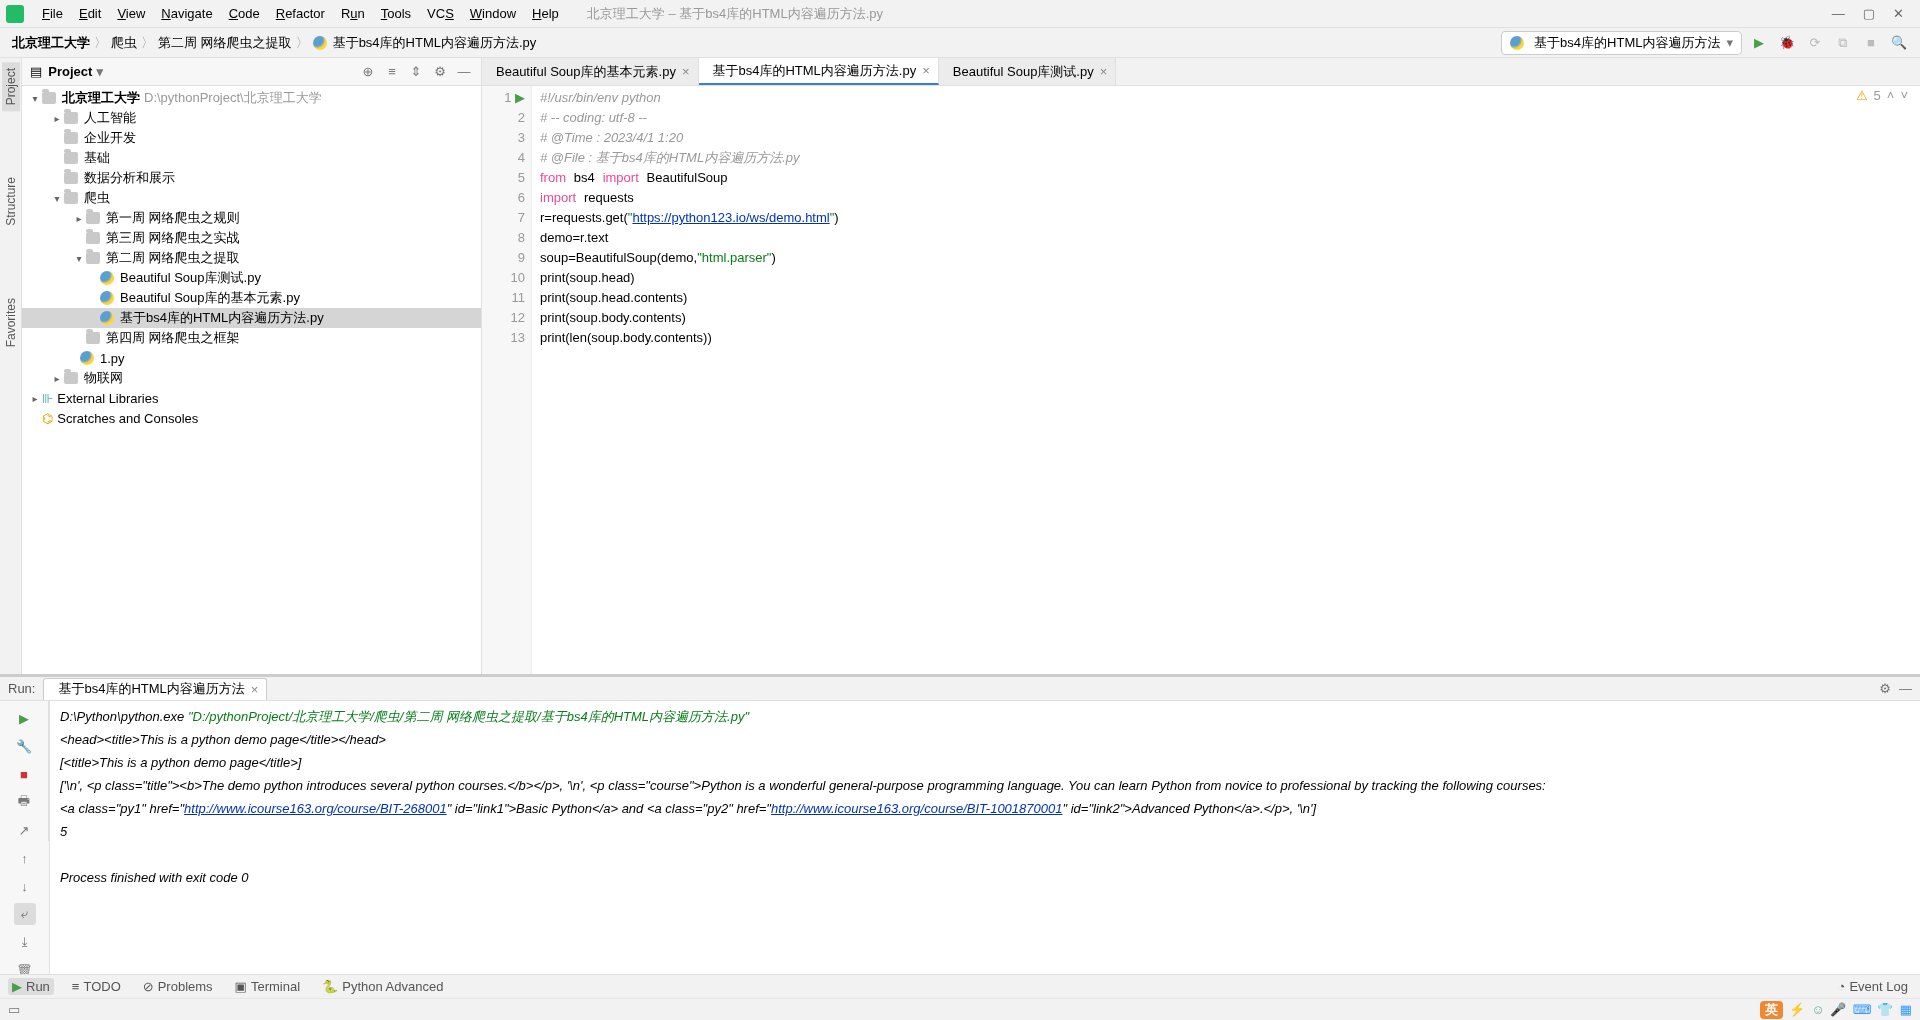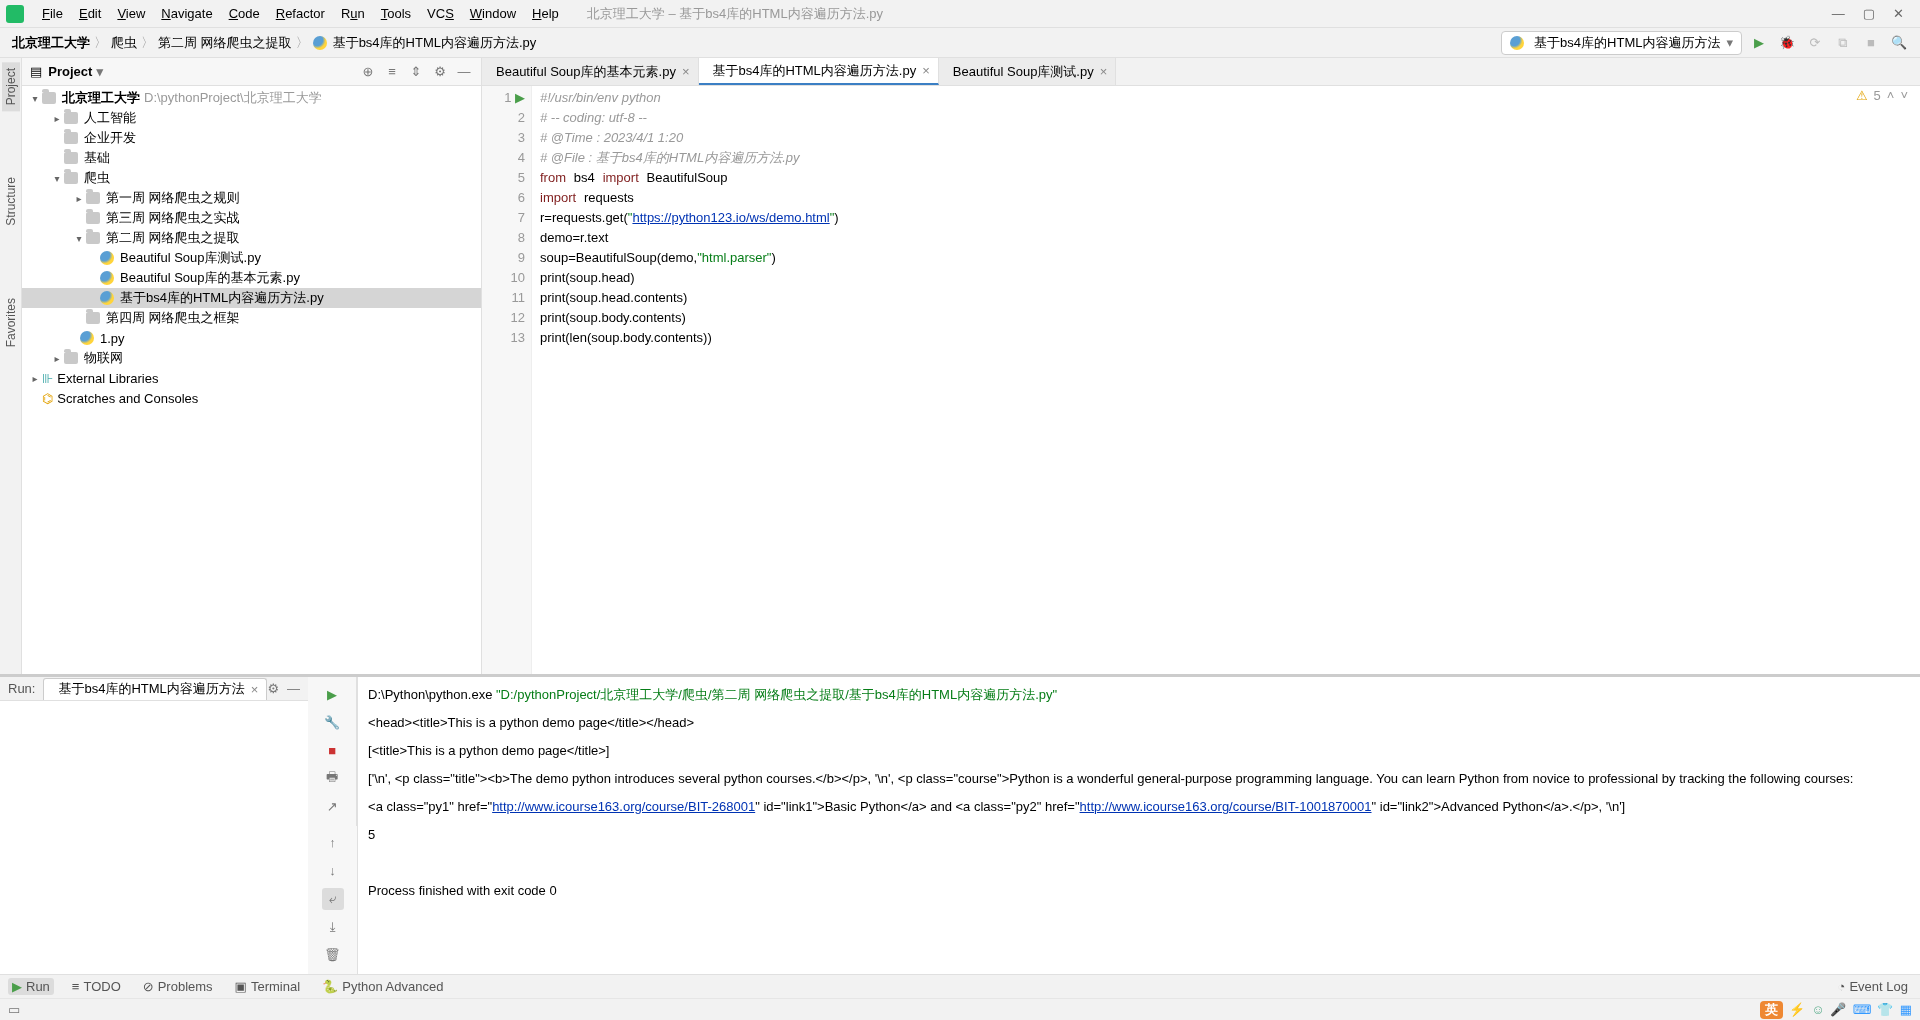--- a/index.html
+++ b/index.html
@@ -49,40 +49,40 @@
 .editor { flex:1; display:flex; flex-direction:column; background:#fff; }
 .tabs { height: 28px; display:flex; align-items:flex-end; background:#f2f2f2; border-bottom:1px solid #e0e0e0; }
 .tab { height: 27px; display:flex; align-items:center; padding: 0 8px; gap:6px; border-right:1px solid #e0e0e0; background:#ececec; cursor:pointer; }
 .tab.active { background:#fff; border-bottom:2px solid #3b7fc4; }
 .tab .close { color:#888; }
 .editor-body { flex:1; display:flex; min-height:0; position:relative; }
 .gutter { width:50px; background:#f7f7f7; border-right:1px solid #eee; text-align:right; padding:2px 6px 0 0; color:#999; font-family:Consolas,monospace; font-size:13px; line-height:20px; }
 .gutter .runmark { color:#4a9e4a; display:inline-block; width:10px; }
 .code { flex:1; padding:2px 8px; font-family:Consolas,monospace; font-size:13px; line-height:20px; white-space:pre; overflow:auto; }
 .code .cm-comment { color:#999; font-style:italic; }
-.code .cm-keyword { color:#7f1d1d; }
+.code .cm-keyword { color:#ec4899; }
 .code .cm-string { color:#067d17; }
 .code .cm-link { color:#0033b3; text-decoration:underline; }
 .code .cm-ident { color:#000; }
 .editor-status { position:absolute; top:2px; right:12px; display:flex; align-items:center; gap:6px; color:#999; font-size:12px; }
 .editor-status .warn { color:#e2a100; }
 
 
-.runpanel { height: 300px; border-top:3px solid #ccc; display:flex; background:#fff; }
+.runpanel { height: 300px; border-top:3px solid #ccc; display:flex; flex-direction:column; background:#fff; }
 .runpanel-header { height:24px; display:flex; align-items:center; background:#f2f2f2; border-bottom:1px solid #e0e0e0; padding:0 8px; }
 .runpanel-header .label { color:#555; margin-right:8px; }
 .runpanel-header .tab { height:22px; background:#fff; border:1px solid #ccc; border-bottom:none; border-radius:3px 3px 0 0; }
 .runpanel-header .right { margin-left:auto; display:flex; gap:8px; color:#777; }
 .runpanel-body { flex:1; display:flex; min-height:0; }
 .runpanel-left { width:50px; background:#f7f7f7; border-right:1px solid #e0e0e0; display:flex; flex-direction:column; }
 .runpanel-left .col { flex:1; display:flex; flex-direction:column; align-items:center; gap:6px; padding-top:6px; }
 .runpanel-left .ib { width:22px; height:22px; display:flex; align-items:center; justify-content:center; color:#777; cursor:pointer; border-radius:3px; }
 .runpanel-left .ib.green { color:#4a9e4a; }
 .runpanel-left .ib.red { color:#cc3333; }
-.runpanel-out { flex:1; overflow:auto; padding:4px 10px; font-family:Consolas,monospace; font-size:13px; line-height:28px; white-space:pre-wrap; }
+.runpanel-out { flex:1; overflow:auto; padding:4px 10px; font-family:Consolas,monospace; font-size:13px; line-height:23px; white-space:pre-wrap;font-style:italic; }
 .runpanel-out .path { color:#067d17; }
 .runpanel-out .link { color:#0033b3; text-decoration:underline; }
 
 
 .bottombar { height:24px; background:#f2f2f2; border-top:1px solid #e0e0e0; display:flex; align-items:center; padding:0 8px; gap:14px; }
 .bottombar .btn { display:flex; align-items:center; gap:4px; color:#555; cursor:pointer; padding:1px 4px; }
 .bottombar .btn.active { background:#dcdcdc; border-radius:3px; }
 .bottombar .btn .tri { color:#4a9e4a; }
 .bottombar .right { margin-left:auto; display:flex; align-items:center; gap:6px; }
 .statusbar { height:22px; background:#f2f2f2; border-top:1px solid #e6e6e6; display:flex; align-items:center; padding:0 8px; }
@@ -177,20 +177,25 @@
             <span class="arrow"></span>
             <span class="folder"></span>
             <span>企业开发</span>
           </div>
         <div class="node" style="padding-left:28px">
             <span class="arrow"></span>
             <span class="folder"></span>
             <span>基础</span>
           </div>
         <div class="node" style="padding-left:28px">
+            <span class="arrow"></span>
+            <span class="folder"></span>
+            <span>数据分析和展示</span>
+          </div>
+        <div class="node" style="padding-left:28px">
             <span class="arrow">▾</span>
             <span class="folder"></span>
             <span>爬虫</span>
           </div>
         <div class="node" style="padding-left:50px">
             <span class="arrow">▸</span>
             <span class="folder"></span>
             <span>第一周 网络爬虫之规则</span>
           </div>
         <div class="node" style="padding-left:50px">

